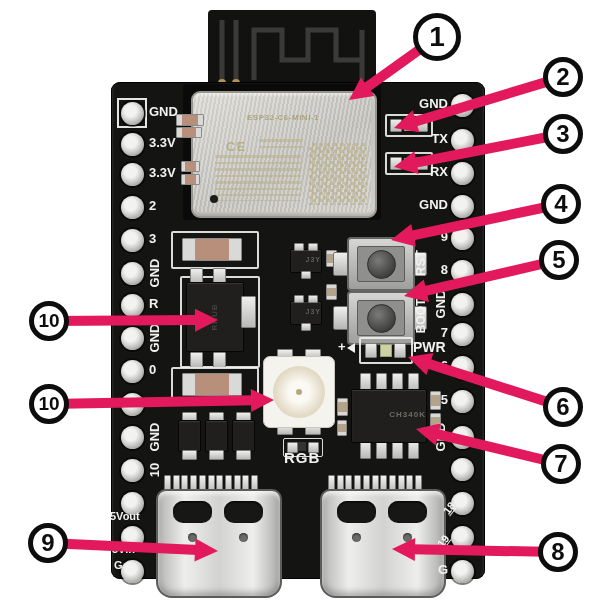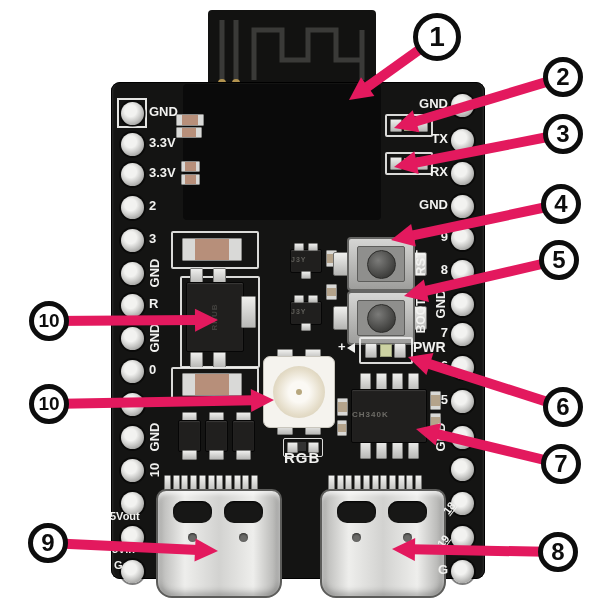--- a/index.html
+++ b/index.html
@@ -21,21 +21,21 @@
   .etch{background:repeating-linear-gradient(180deg,rgba(186,174,128,.5) 0 2.5px,transparent 2.5px 6.5px);}
   .qr{background:repeating-conic-gradient(rgba(186,174,128,.62) 0% 25%,transparent 0% 50%) 0 0/7px 7px;}
   .dot{background:#1b1b1a;border-radius:50%;}
   
   .pad{background:linear-gradient(180deg,#efefed,#b9b9b7);border:1px solid #7c7c7a;border-radius:1px;}
   .res{background:linear-gradient(90deg,#d9d9d7 0 20%,#b78f7a 20% 80%,#d9d9d7 80%);border:1px solid #8a8a88;border-radius:1px;}
   .resv{background:linear-gradient(180deg,#d9d9d7 0 20%,#b4a38b 20% 80%,#d9d9d7 80%);border:1px solid #8a8a88;border-radius:1px;}
   .silkbox{border:2px solid rgba(240,240,238,.9);border-radius:2px;}
   .blackchip{background:#201f1e;border:1px solid #060606;border-radius:2px;
              box-shadow:inset 0 1px 1px rgba(255,255,255,.12);}
-  .chip-mark{color:rgba(160,158,150,.6);font-size:8px;font-weight:bold;letter-spacing:1px;text-align:left;}
+  .chip-mark{color:rgba(160,158,150,.6);font-size:8px;font-weight:bold;letter-spacing:1px;text-align:right;}
   
   .btn-body{background:linear-gradient(180deg,#d6d6d4,#9e9e9c);border:2px solid #656563;border-radius:4px;}
   .btn-inner{background:#8f8f8d;border:1px solid #5d5d5b;border-radius:2px;}
   .btn-cap{background:radial-gradient(circle at 38% 35%,#7b7b79,#3c3c3a 75%);border-radius:50%;border:1px solid #2c2c2a;}
   .flange{background:linear-gradient(180deg,#f0f0ee,#b5b5b3);border:1px solid #6f6f6d;border-radius:2px;}
   
   .led-chip{background:#ccd2a2;border:1px solid #9aa07a;}
   .rgb-body{background:#f5f3ee;border:1px solid #c9c6bd;border-radius:7px;}
   .rgb-lens{background:radial-gradient(circle,#fbf9f4 0 28%,#e5ddc9 62%,#cdc4aa 100%);border-radius:50%;}
   
@@ -71,20 +71,29 @@
       <path d="M14 76 V10" stroke="#3a3a38" stroke-width="5" fill="none"></path>
       <path d="M28 76 V10" stroke="#3a3a38" stroke-width="5" fill="none"></path>
       <path d="M46 70 V20 H74 V50 H100 V20 H128 V50 H154 V20 L154 70" stroke="#3a3a38" stroke-width="5" fill="none"></path>
       <circle cx="14" cy="73" r="4" fill="#b2934f"></circle>
       <circle cx="28" cy="73" r="4" fill="#b2934f"></circle>
     </svg>
   </div>
   <div class="abs board" style="left:111px;top:82px;width:374px;height:497px;"></div>
 
   <div class="abs substrate" style="left:183px;top:84px;width:198px;height:136px;"></div>
+  <div class="abs shield" style="left:191px;top:91px;width:182px;height:123px;">
+    <div class="abs shield-tex" style="left:0;top:0;width:178px;height:119px;"></div>
+    <div class="abs mod-name" style="left:20px;top:20px;width:140px;">ESP32-C6-MINI-1</div>
+    <div class="abs ce" style="left:33px;top:46px;">CE</div>
+    <div class="abs etch" style="left:22px;top:62px;width:86px;height:46px;"></div>
+    <div class="abs etch" style="left:66px;top:46px;width:44px;height:12px;"></div>
+    <div class="abs qr" style="left:116px;top:50px;width:58px;height:62px;"></div>
+    <div class="abs dot" style="left:17px;top:102px;width:8px;height:8px;"></div>
+  </div>
 
   <div class="abs res" style="left:176px;top:114px;width:26px;height:10px;"></div>
   <div class="abs res" style="left:176px;top:127px;width:24px;height:9px;"></div>
   <div class="abs res" style="left:181px;top:161px;width:17px;height:9px;"></div>
   <div class="abs res" style="left:181px;top:174px;width:17px;height:9px;"></div>
 
   <div class="abs silkbox" style="left:385px;top:114px;width:44px;height:19px;">
     <div class="abs pad" style="left:3px;top:3px;width:10px;height:11px;"></div>
     <div class="abs led-chip" style="left:17px;top:4px;width:9px;height:9px;"></div>
     <div class="abs pad" style="left:29px;top:3px;width:10px;height:11px;"></div>

